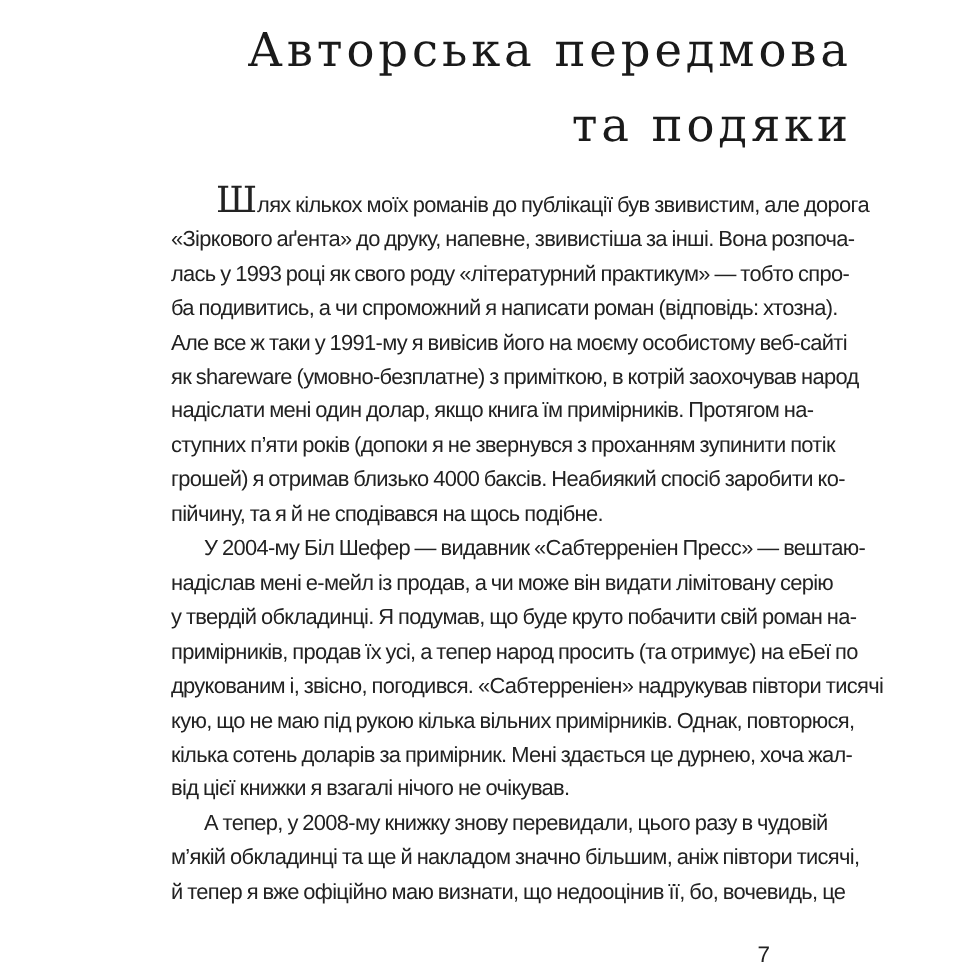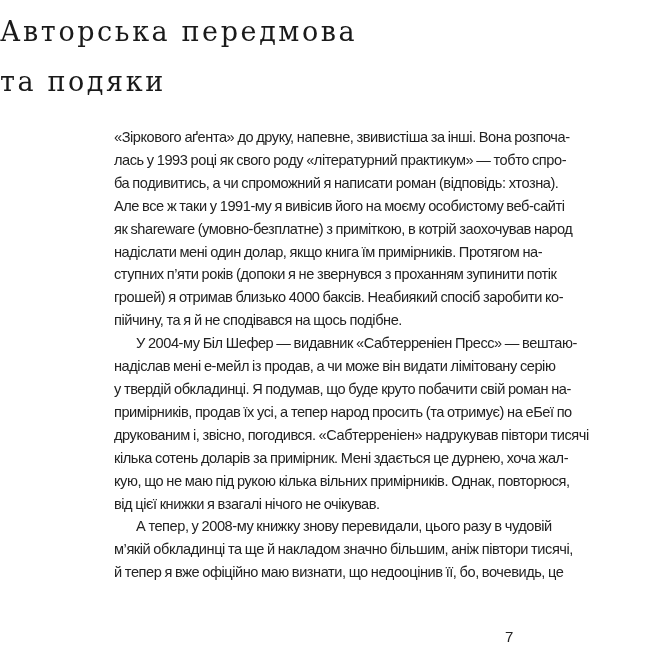--- a/index.html
+++ b/index.html
@@ -11,23 +11,23 @@
       width: 650px;
       height: 650px;
       position: relative;
       overflow: hidden;
       color: #1d1d1d;
     }
     .title {
       position: absolute;
       left: 0;
       width: 568px;
-      text-align: left;
+      text-align: right;
       font-family: "DejaVu Serif", serif;
-      font-size: 27px;
+      font-size: 31px;
       letter-spacing: 2.6px;
       color: #1a1a1a;
       margin: 0;
       font-weight: normal;
     }
     .title.line1 { top: 16px; }
     .title.line2 { top: 66px; }
 
     .body-text {
       position: absolute;
@@ -80,38 +80,39 @@
     }
   </style>
 </head>
 <body>
 
 <h1 class="title line1">Авторська передмова</h1>
 <h1 class="title line2">та подяки</h1>
 
 <div class="body-text">
   <p class="para">
+    <span class="line" style="padding-left:30px;"><span class="initial">Ш</span><span>лях кількох моїх романів до публікації був звивистим, але дорога</span></span>
     <span class="line">«Зіркового аґента» до друку, напевне, звивистіша за інші. Вона розпоча-</span>
     <span class="line">лась у 1993 році як свого роду «літературний практикум» — тобто спро-</span>
     <span class="line">ба подивитись, а чи спроможний я написати роман (відповідь: хтозна).</span>
     <span class="line">Але все ж таки у 1991-му я вивісив його на моєму особистому веб-сайті</span>
     <span class="line">як shareware (умовно-безплатне) з приміткою, в котрій заохочував народ</span>
     <span class="line">надіслати мені один долар, якщо книга їм примірників. Протягом на-</span>
     <span class="line">ступних п’яти років (допоки я не звернувся з проханням зупинити потік</span>
     <span class="line">грошей) я отримав близько 4000 баксів. Неабиякий спосіб заробити ко-</span>
     <span class="line last">пійчину, та я й не сподівався на щось подібне.</span>
   </p>
   <p class="para">
     <span class="line indent">У 2004-му Біл Шефер — видавник «Сабтерреніен Пресс» — вештаю-</span>
     <span class="line">надіслав мені е-мейл із продав, а чи може він видати лімітовану серію</span>
     <span class="line">у твердій обкладинці. Я подумав, що буде круто побачити свій роман на-</span>
     <span class="line">примірників, продав їх усі, а тепер народ просить (та отримує) на еБеї по</span>
     <span class="line">друкованим і, звісно, погодився. «Сабтерреніен» надрукував півтори тисячі</span>
+    <span class="line">кую, що не маю під рукою кілька вільних примірників. Однак, повторюся,</span>
     <span class="line">кілька сотень доларів за примірник. Мені здається це дурнею, хоча жал-</span>
-    <span class="line">кую, що не маю під рукою кілька вільних примірників. Однак, повторюся,</span>
     <span class="line last">від цієї книжки я взагалі нічого не очікував.</span>
   </p>
   <p class="para">
     <span class="line indent">А тепер, у 2008-му книжку знову перевидали, цього разу в чудовій</span>
     <span class="line">м’якій обкладинці та ще й накладом значно більшим, аніж півтори тисячі,</span>
     <span class="line">й тепер я вже офіційно маю визнати, що недооцінив її, бо, вочевидь, це</span>
 
   </p>
 </div>
 

